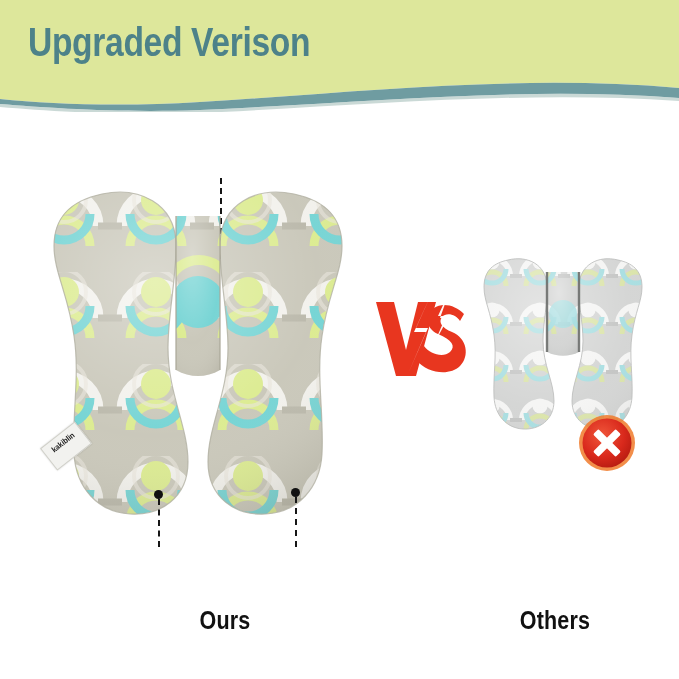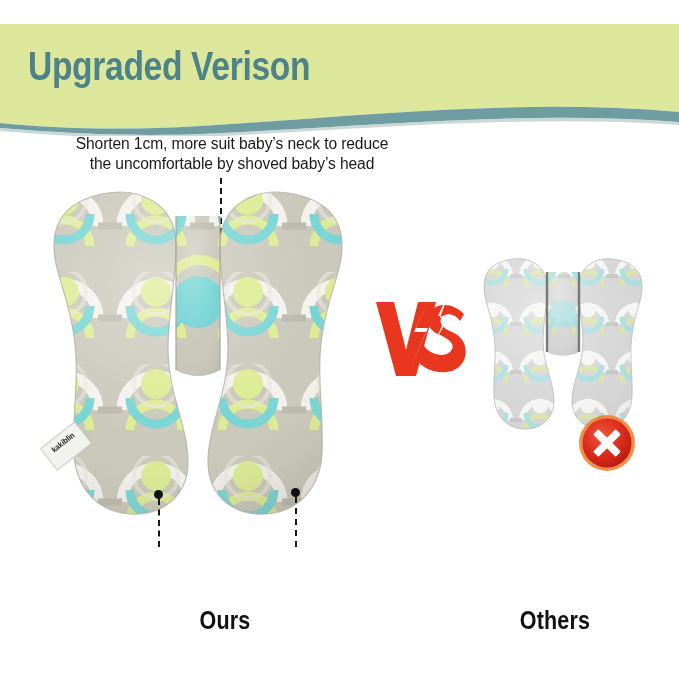--- a/index.html
+++ b/index.html
@@ -18,21 +18,20 @@
     overflow: hidden;
   }
 
   
   .banner {
     position: absolute;
     left: 0;
     top: 0;
     width: 679px;
     height: 112px;
-    margin-top: 24px;
   }
   .banner-svg {
     position: absolute;
     left: 0;
     top: 0;
     display: block;
   }
   .banner-title {
     position: absolute;
     left: 28px;
@@ -155,22 +154,20 @@
 
       <path d="M0,99 C50,104 120,107 200,102 C360,92 520,74 679,88 V98
                C520,86 360,103 200,110 C120,113 50,108 0,104 Z" fill="#6f9ca1"></path>
 
       <path d="M0,104 C50,108 120,113 200,110 C360,103 520,86 679,98 V101
                C520,90 360,106 200,113 C120,116 50,111 0,107 Z" fill="#9fb9b5" opacity="0.55"></path>
     </svg>
     <div class="banner-title">Upgraded Verison</div>
   </div>
 
-  <div class="anno anno-top">Shorten 1cm, more suit baby’s neck to reduce
-the uncomfortable by shoved baby’s head</div>
 
   <div class="leader" style="left:220px; top:178px; height:76px;"></div>
   <div class="dot" style="left:216px; top:250px;"></div>
 
   <div class="product prod-left">
     <svg width="360" height="340" viewBox="0 0 360 340">
       <defs>
 
         <pattern id="ringsOurs" width="92" height="92" patternUnits="userSpaceOnUse">
           <rect width="92" height="92" fill="#c8c6b8"></rect>

